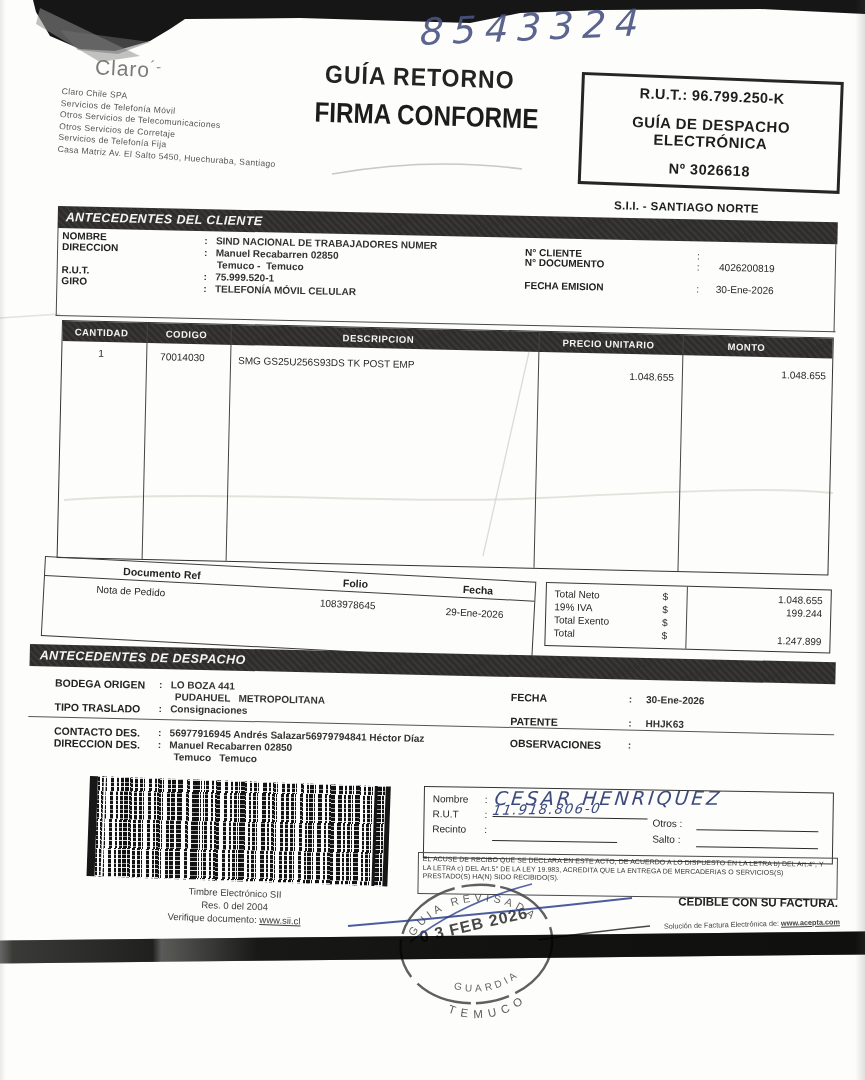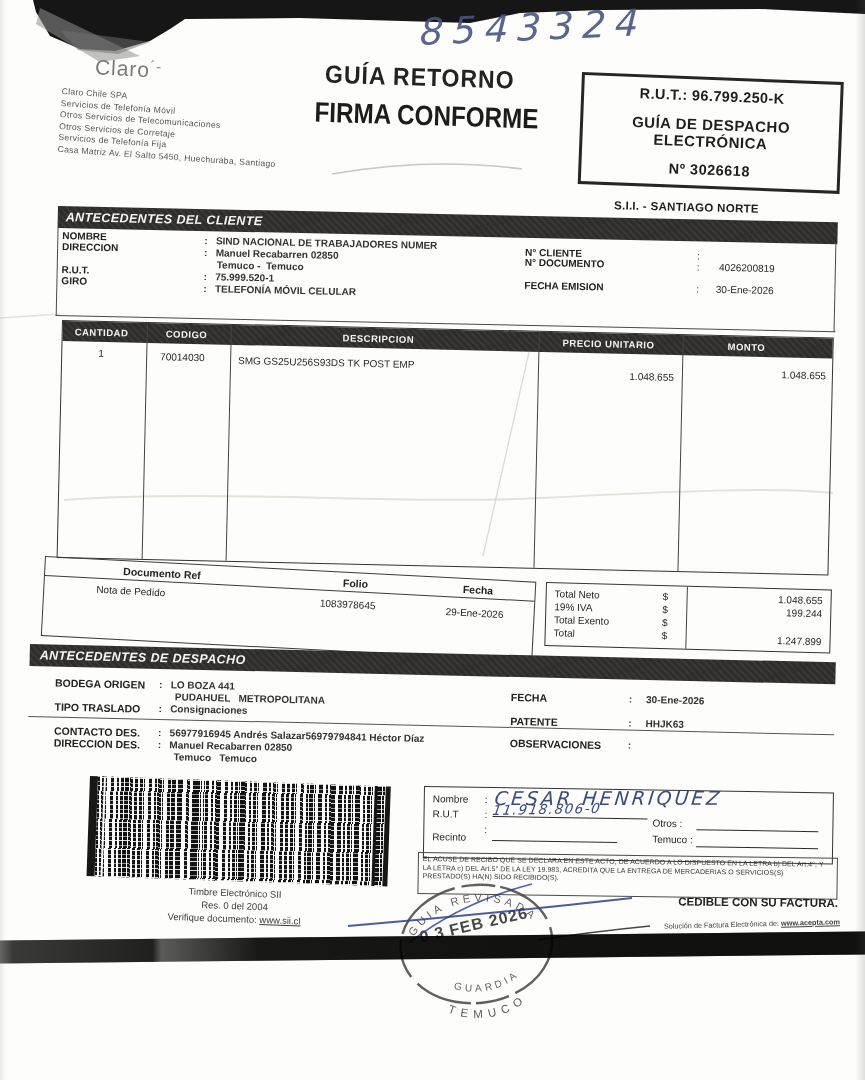--- a/index.html
+++ b/index.html
@@ -169,27 +169,27 @@
       <div>Res. 0 del 2004</div>
       <div><span>Verifique documento: </span><span class="underl">www.sii.cl</span></div>
     </div>
   </div>
 
   <div class="abs" style="left:424px;top:786px;width:410px;height:72px;border:1.6px solid #333;transform:rotate(.9deg);transform-origin:0 0;box-sizing:border-box;">
     <div class="abs val" style="left:8px;top:6px;">Nombre</div>
     <div class="abs val" style="left:60px;top:6px;">:</div>
     <div class="abs val" style="left:8px;top:21px;">R.U.T</div>
     <div class="abs val" style="left:60px;top:21px;">:</div>
-    <div class="abs val" style="left:8px;top:44px;">Recinto</div>
+    <div class="abs val" style="left:8px;top:36px;">Recinto</div>
     <div class="abs val" style="left:60px;top:36px;">:</div>
     <div class="abs" style="left:68px;top:28px;width:155px;height:1.3px;background:#2a2a2a;"></div>
     <div class="abs" style="left:68px;top:52px;width:125px;height:1.3px;background:#2a2a2a;"></div>
     <div class="abs val" style="left:228px;top:27px;">Otros :</div>
     <div class="abs" style="left:272px;top:38px;width:122px;height:1.3px;background:#2a2a2a;"></div>
-    <div class="abs val" style="left:228px;top:43px;">Temuco :</div>
+    <div class="abs val" style="left:228px;top:43px;">Salto :</div>
     <div class="abs" style="left:272px;top:55px;width:122px;height:1.3px;background:#2a2a2a;"></div>
     <div class="abs hand" style="left:70px;top:-3px;font-size:19px;letter-spacing:3px;transform:rotate(-1deg) skewX(-6deg);white-space:nowrap;">CESAR HENRIQUEZ</div>
     <div class="abs hand" style="left:68px;top:12px;font-size:13.5px;letter-spacing:1.5px;transform:rotate(-2deg) skewX(-10deg);">11.918.806-0</div>
   </div>
 
   <div class="abs" style="left:418px;top:852px;width:420px;height:42px;border:1.2px solid #4a4a4a;transform:rotate(.8deg);transform-origin:0 0;box-sizing:border-box;padding:2px 4px;">
     <div style="font-size:6.9px;line-height:8.6px;color:#333;letter-spacing:.1px;">EL ACUSE DE RECIBO QUE SE DECLARA EN ESTE ACTO, DE ACUERDO A LO DISPUESTO EN LA LETRA b) DEL Art.4°, Y LA LETRA c) DEL Art.5° DE LA LEY 19.983, ACREDITA QUE LA ENTREGA DE MERCADERIAS O SERVICIOS(S) PRESTADO(S) HA(N) SIDO RECIBIDO(S).</div>
   </div>
 
   <div class="abs" style="left:618px;top:896px;width:220px;text-align:right;font-weight:bold;font-size:11.5px;transform:rotate(.6deg);color:#222;">CEDIBLE CON SU FACTURA.</div>

